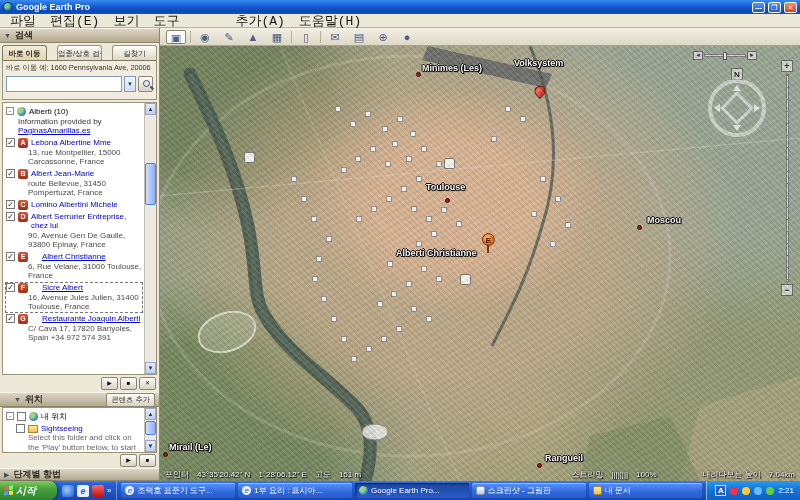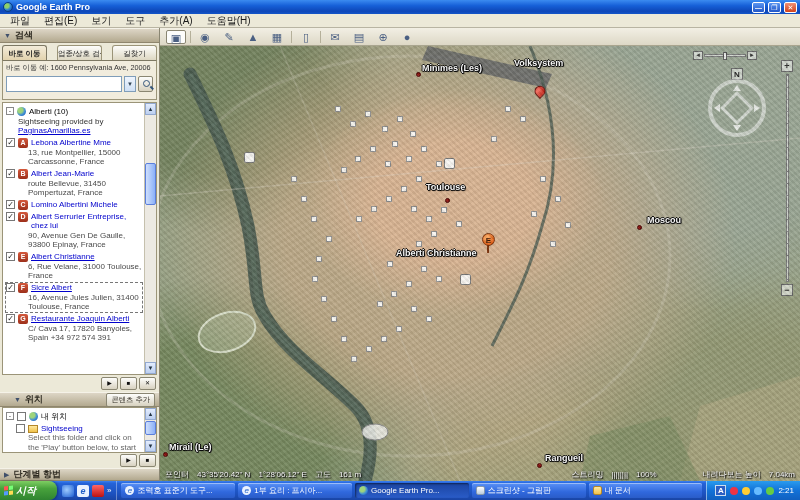--- a/index.html
+++ b/index.html
@@ -12,21 +12,21 @@
     color:#fff; font-weight:bold; font-size:9px; }
   #title-icon { width:10px; height:10px; border-radius:50%;
     background:radial-gradient(circle at 35% 35%,#8fd06a 0 28%,#2d7fd6 55%,#0c3f8f 100%); border:1px solid #0a3c80; }
   #titlebar .spacer { flex:1; }
   .winbtn { width:13px; height:11px; border-radius:2px; border:1px solid #fff;
     background:linear-gradient(180deg,#5a95f0,#2257c8); color:#fff; font-size:7px; line-height:9px; text-align:center; }
   .winbtn.close { background:linear-gradient(180deg,#ef9075,#d2421a); }
 
   #menubar { height:14px; background:#ece9d8; border-bottom:1px solid #b8b4a2;
     display:flex; align-items:center; gap:2px; padding:0 4px; }
-  .menu-item { padding:1px 6px; font-size:10px; color:#1a1a1a; }
+  .menu-item { padding:1px 6px; font-size:13px; color:#1a1a1a;font-family:Liberation Mono, monospace; }
 
   #content { display:flex; height:453px; }
 
   
   #sidebar { width:160px; background:#ece9d8; border-right:1px solid #8a8672; display:flex; flex-direction:column; }
   .panel-header { height:15px; flex:0 0 15px; display:flex; align-items:center; gap:4px; padding:0 4px;
     background:linear-gradient(180deg,#ddd6c6,#b3a98f); border-top:1px solid #f5f2e8; border-bottom:1px solid #8f866e;
     font-weight:bold; color:#2f2b22; }
   .arrow-icon { font-size:7px; color:#40506b; }
   #search-tabs { display:flex; gap:10px; padding:2px 2px 0 2px; height:17px; flex:0 0 17px; }
@@ -50,21 +50,21 @@
     position:relative; padding:2px 14px 2px 3px; font-size:8px; line-height:9.5px; }
   .tree-row { display:flex; align-items:flex-start; gap:3px; margin-top:2px; }
   .tog { width:8px; height:8px; border:1px solid #888; background:#fff; font-size:7px; line-height:6px; text-align:center; color:#333; flex:0 0 8px; }
   .cb { width:9px; height:9px; border:1px solid #777; background:#fff; font-size:8px; line-height:8px; text-align:center; color:#222; flex:0 0 9px; }
   .globe-icon { width:9px; height:9px; border-radius:50%; flex:0 0 9px;
     background:radial-gradient(circle at 35% 35%,#9ed47c 0 30%,#3c8bd8 60%,#154f9b); }
   .folder-icon { width:10px; height:8px; background:linear-gradient(180deg,#ffe9a0,#f0c24a); border:1px solid #b3872a; flex:0 0 10px; margin-top:1px; }
   .letter-icon { width:10px; height:10px; border-radius:2px; background:linear-gradient(180deg,#d4593c,#9c2f1a);
     color:#fff; font-size:7px; font-weight:bold; text-align:center; line-height:10px; flex:0 0 10px; }
   .r-title { color:#0000cc; }
-  .r-title.u { text-decoration:underline; }
+  .r-title.u { text-decoration:underline;margin-left:11px; }
   .r-addr { color:#4a4a4a; margin:0 0 1px 22px; }
   .prov-note { color:#333; margin-left:12px; }
   .prov-link { color:#0000cc; text-decoration:underline; margin-left:12px; }
   .result.selected { outline:1px dashed #777; }
   .vscroll { position:absolute; right:0; top:0; bottom:0; width:12px; background:#ece9e2; border-left:1px solid #c5c0ad; }
   .vs-btn { height:12px; background:linear-gradient(180deg,#e3ecfd,#bccff0); border:1px solid #93a9d1; font-size:6px;
     text-align:center; line-height:10px; color:#234; }
   .vs-btn.bot { position:absolute; bottom:0; left:0; right:0; }
   .vs-thumb { position:absolute; left:0; right:0; border:1px solid #5a7edc; border-radius:2px;
     background:linear-gradient(90deg,#cfdffc,#8cb0f8); }
@@ -183,21 +183,21 @@
   <span class="winbtn">—</span>
   <span class="winbtn">❐</span>
   <span class="winbtn close">✕</span>
 </div>
 
 <div id="menubar">
     <div class="menu-item" style="display: inline-block;">파일</div>
     <div class="menu-item" style="display: inline-block;">편집(E)</div>
     <div class="menu-item" style="display: inline-block;">보기</div>
     <div class="menu-item" style="display: inline-block;">도구</div>
-    <div class="menu-item" style="display: inline-block;">추가(A)</div>
+    <div class="menu-item" style="display: inline-block; margin-left: 42px;">추가(A)</div>
     <div class="menu-item" style="display: inline-block;">도움말(H)</div>
   </div>
 
 <div id="content">
 
   <div id="sidebar">
     <div class="panel-header">
       <span class="arrow-icon">▼</span>
       <span>검색</span>
     </div>
@@ -215,21 +215,21 @@
             <span class="mag"></span>
           </div>
       </div>
     </div>
     <div id="results">
       <div class="tree-row">
         <span class="tog">-</span>
         <span class="globe-icon"></span>
         <span>Alberti (10)</span>
       </div>
-      <div class="prov-note">Sightseeing provided by</div>
+      <div class="prov-note">Information provided by</div>
       <div class="prov-link">PaginasAmarillas.es</div>
       <div id="result-items">
           <div class="result">
             <div class="tree-row">
               <div class="cb">✓</div>
               <div class="letter-icon">A</div>
               <div class="r-title">Lebona Albertine Mme</div>
             </div>
             <div class="r-addr">13, rue Montpellier, 15000 Carcassonne, France</div>
           </div>

